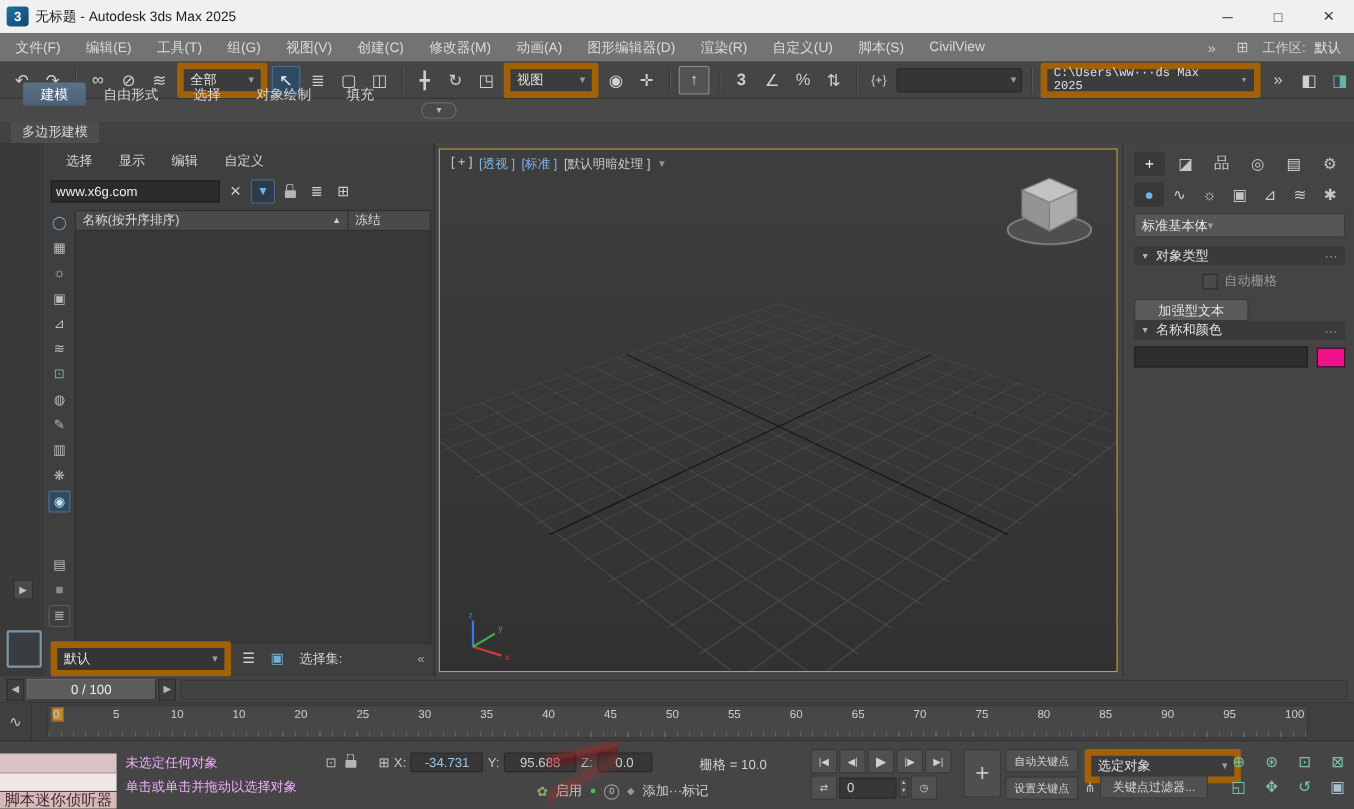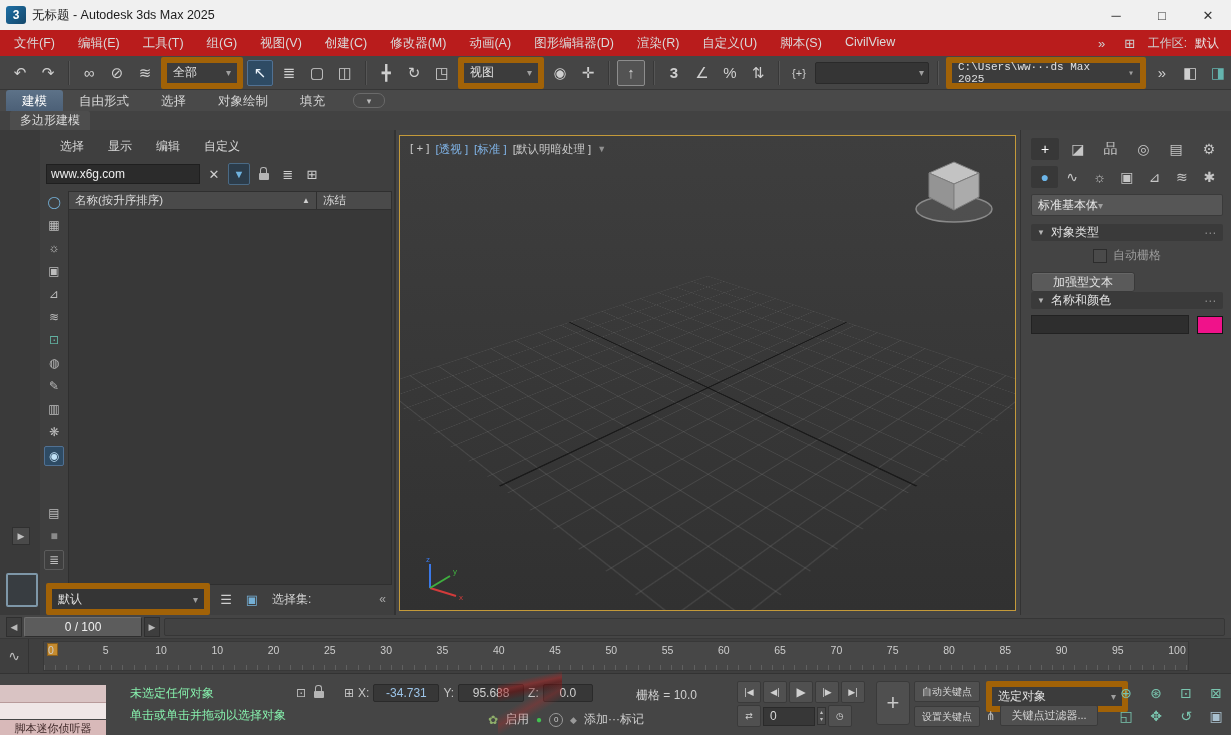--- a/index.html
+++ b/index.html
@@ -6,42 +6,42 @@
   body{width:1231px;height:735px;position:relative;overflow:hidden;background:#444;
        font-family:"Liberation Sans","DejaVu Sans",sans-serif;font-size:12px;color:#d5d5d5;}
   
   .titlebar{position:absolute;left:0;top:0;width:100%;height:30px;background:#f0f0f0;color:#1b1b1b;display:flex;align-items:center}
   .app-icon{width:20px;height:18px;margin:0 6px 0 6px;background:linear-gradient(135deg,#1d6fa5,#15486b);color:#fff;
             border-radius:3px;display:flex;align-items:center;justify-content:center;font-weight:bold;font-size:12px}
   .title{font-size:12.5px}
   .win-btns{margin-left:auto;display:flex;height:30px}
   .wb{width:46px;height:30px;display:flex;align-items:center;justify-content:center;font-size:13px;color:#333}
   
-  .menubar{position:absolute;left:0;top:30px;width:100%;height:26px;background:#b91c1c;border-bottom:1px solid #373737;display:flex;align-items:center}
+  .menubar{position:absolute;left:0;top:30px;width:100%;height:26px;background:#737373;border-bottom:1px solid #373737;display:flex;align-items:center}
   .menu-items{list-style:none;margin:0;padding:0 0 0 14px;display:flex;gap:23px}
   .menu-items li{color:#dadada;font-size:12.5px;white-space:nowrap;cursor:default}
   .menu-right{margin-left:auto;display:flex;align-items:center;gap:8px;padding-right:12px;color:#cfcfcf}
   .ws-val{color:#e6e6e6}
   
   .toolbar{position:absolute;left:0;top:56px;width:100%;height:34px;background:#454545;border-bottom:1px solid #363636;
            display:flex;align-items:center;padding-left:8px;box-sizing:border-box;gap:4px}
   .ib{min-width:24px;height:24px;display:flex;align-items:center;justify-content:center;font-size:15px;color:#cfcfcf;border-radius:2px}
   .ib.small{min-width:20px;height:20px;font-size:13px}
   .ib.pressed{background:#2e4b64;border:1px solid #517193;color:#eaf2fa}
   .ib.boxed{border:1px solid #8d8d8d;background:#535353;width:26px}
   .tsep{width:1px;height:24px;background:#383838;box-shadow:1px 0 0 #565656;margin:0 4px}
   .dd{height:20px;background:#3c3c3c;border:6px solid #a16207;border-radius:2px;display:flex;align-items:center;
       padding:0 6px;gap:8px;color:#e0e0e0}
   .dd .caret{color:#9f9f9f;font-size:10px}
   .namedfield{width:104px;height:20px;background:#353535;border:1px solid #2a2a2a;border-radius:2px;display:flex;align-items:center;justify-content:flex-end;padding:0 4px}
   .pathdd{width:176px;font-family:"Liberation Mono","DejaVu Sans Mono",monospace;font-size:11px;justify-content:space-between}
   .teal{color:#64b4ae}
   
   .ribbon-tabs{position:absolute;left:0;top:90px;width:100%;height:21px;background:#494949;border-bottom:1px solid #3b3b3b;display:flex;align-items:flex-end}
-  .ribbon-tabs ul{list-style:none;margin:0;padding:0 0 0 6px;display:flex;height:21px}
+  .ribbon-tabs ul{list-style:none;margin:15px;padding:0 0 0 6px;display:flex;height:21px}
   .rtab{padding:3px 16px 3px;color:#d6d6d6;font-size:12.5px}
   .rtab:first-of-type{background:linear-gradient(#5d7288,#4c6077);color:#fff;border-radius:3px 3px 0 0}
   .rpill{width:30px;height:13px;border:1px solid #6a6a6a;border-radius:7px;margin:0 0 3px 12px;display:flex;align-items:center;justify-content:center;font-size:9px;color:#bbb}
   .ribbon-sub{position:absolute;left:0;top:111px;width:100%;height:19px;background:#424242;border-bottom:1px solid #313131;display:flex;align-items:center}
   .rsub{margin-left:10px;padding:1px 10px;background:#4d4d4d;border-radius:2px 2px 0 0;color:#d8d8d8;font-size:12px}
   
   .main{position:absolute;left:0;top:130px;width:100%;height:485px}
   .layout-strip{position:absolute;left:0;top:0;width:40px;height:100%;background:#3a3a3a;border-right:1px solid #2e2e2e}
   .ls-expand{position:absolute;left:12px;bottom:70px;width:16px;height:16px;background:#4a4a4a;border:1px solid #303030;color:#c0c0c0;font-size:9px;display:flex;align-items:center;justify-content:center}
   .ls-thumb{position:absolute;left:6px;bottom:8px;width:28px;height:30px;background:#383d41;border:2px solid #7e97a8;border-radius:2px}
@@ -118,22 +118,22 @@
            background-image:repeating-linear-gradient(90deg,#606060 0 1px,transparent 1px 11.2px);
            background-size:100% 5px;background-position:0 100%;background-repeat:no-repeat}
   .ticks{position:absolute;left:2px;right:2px;top:2px;display:flex;justify-content:space-between;font-size:10.5px;color:#cdcdcd}
   .tick{min-width:10px;text-align:center}
   .frame-marker{position:absolute;left:3px;top:1px;width:9px;height:11px;background:#c58b2f;border:1px solid #8a5f1d}
   
   .statusbar{position:absolute;left:0;top:673px;width:100%;height:62px;background:#454545;border-top:1px solid #333}
   .sb-listener{position:absolute;left:0;top:11px;width:106px}
   .lst1{height:17px;background:#d9c3c3;border-bottom:1px solid #b89a9a}
   .lst2{height:16px;background:#efe6e6}
-  .lstlabel{height:16px;background:#d8b9b9;color:#402a2a;font-size:11px;display:flex;align-items:center;justify-content:center;margin-top:1px}
-  .sb-prompt{position:absolute;left:130px;top:8px;line-height:22px;color:#86efac}
+  .lstlabel{height:16px;background:#d8b9b9;color:#402a2a;font-size:14px;display:flex;align-items:center;justify-content:center;margin-top:1px}
+  .sb-prompt{position:absolute;left:114px;top:8px;line-height:22px;color:#f0abfc}
   .sb-lockicons{position:absolute;left:296px;top:12px;display:flex;gap:8px;color:#bdbdbd}
   .sb-coords{position:absolute;left:344px;top:10px;display:flex;align-items:center;gap:4px;color:#c5c5c5}
   .cfield{height:16px;background:#373737;border:1px solid #2a2a2a;border-radius:2px;display:flex;align-items:center;justify-content:center;color:#cfcfcf}
   .cfield.fx{width:64px;color:#9cc4e8}
   .cfield.fy{width:64px}
   .cfield.fz{width:48px}
   .sb-grid{position:absolute;left:636px;top:13px;color:#cfcfcf}
   .sb-enable{position:absolute;left:488px;top:37px;display:flex;align-items:center;gap:7px;color:#cfcfcf}
   .plant{color:#8fae6a}
   .gdot{color:#41c24f;font-size:10px}

